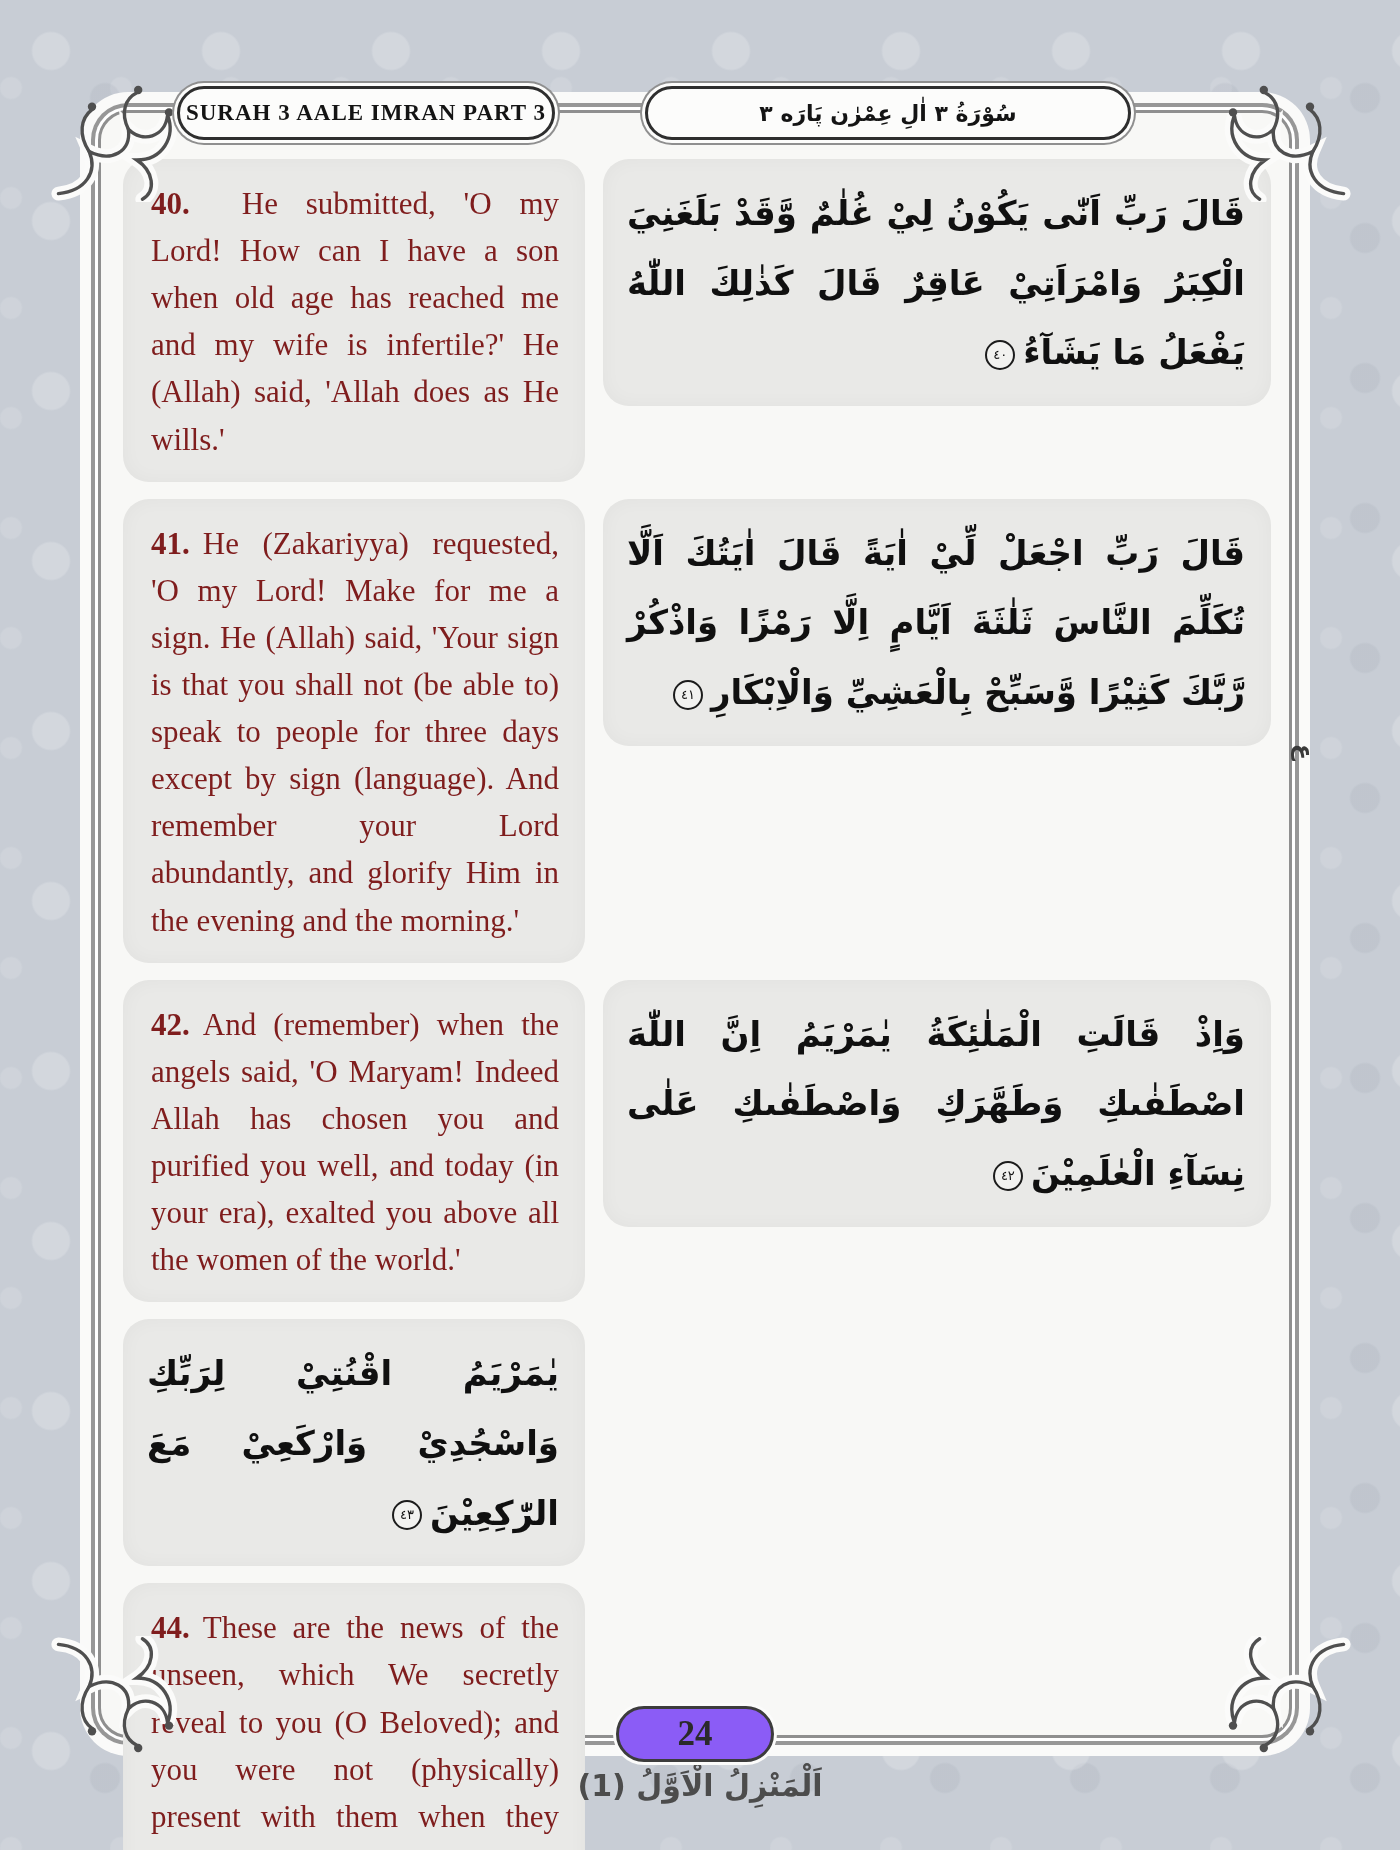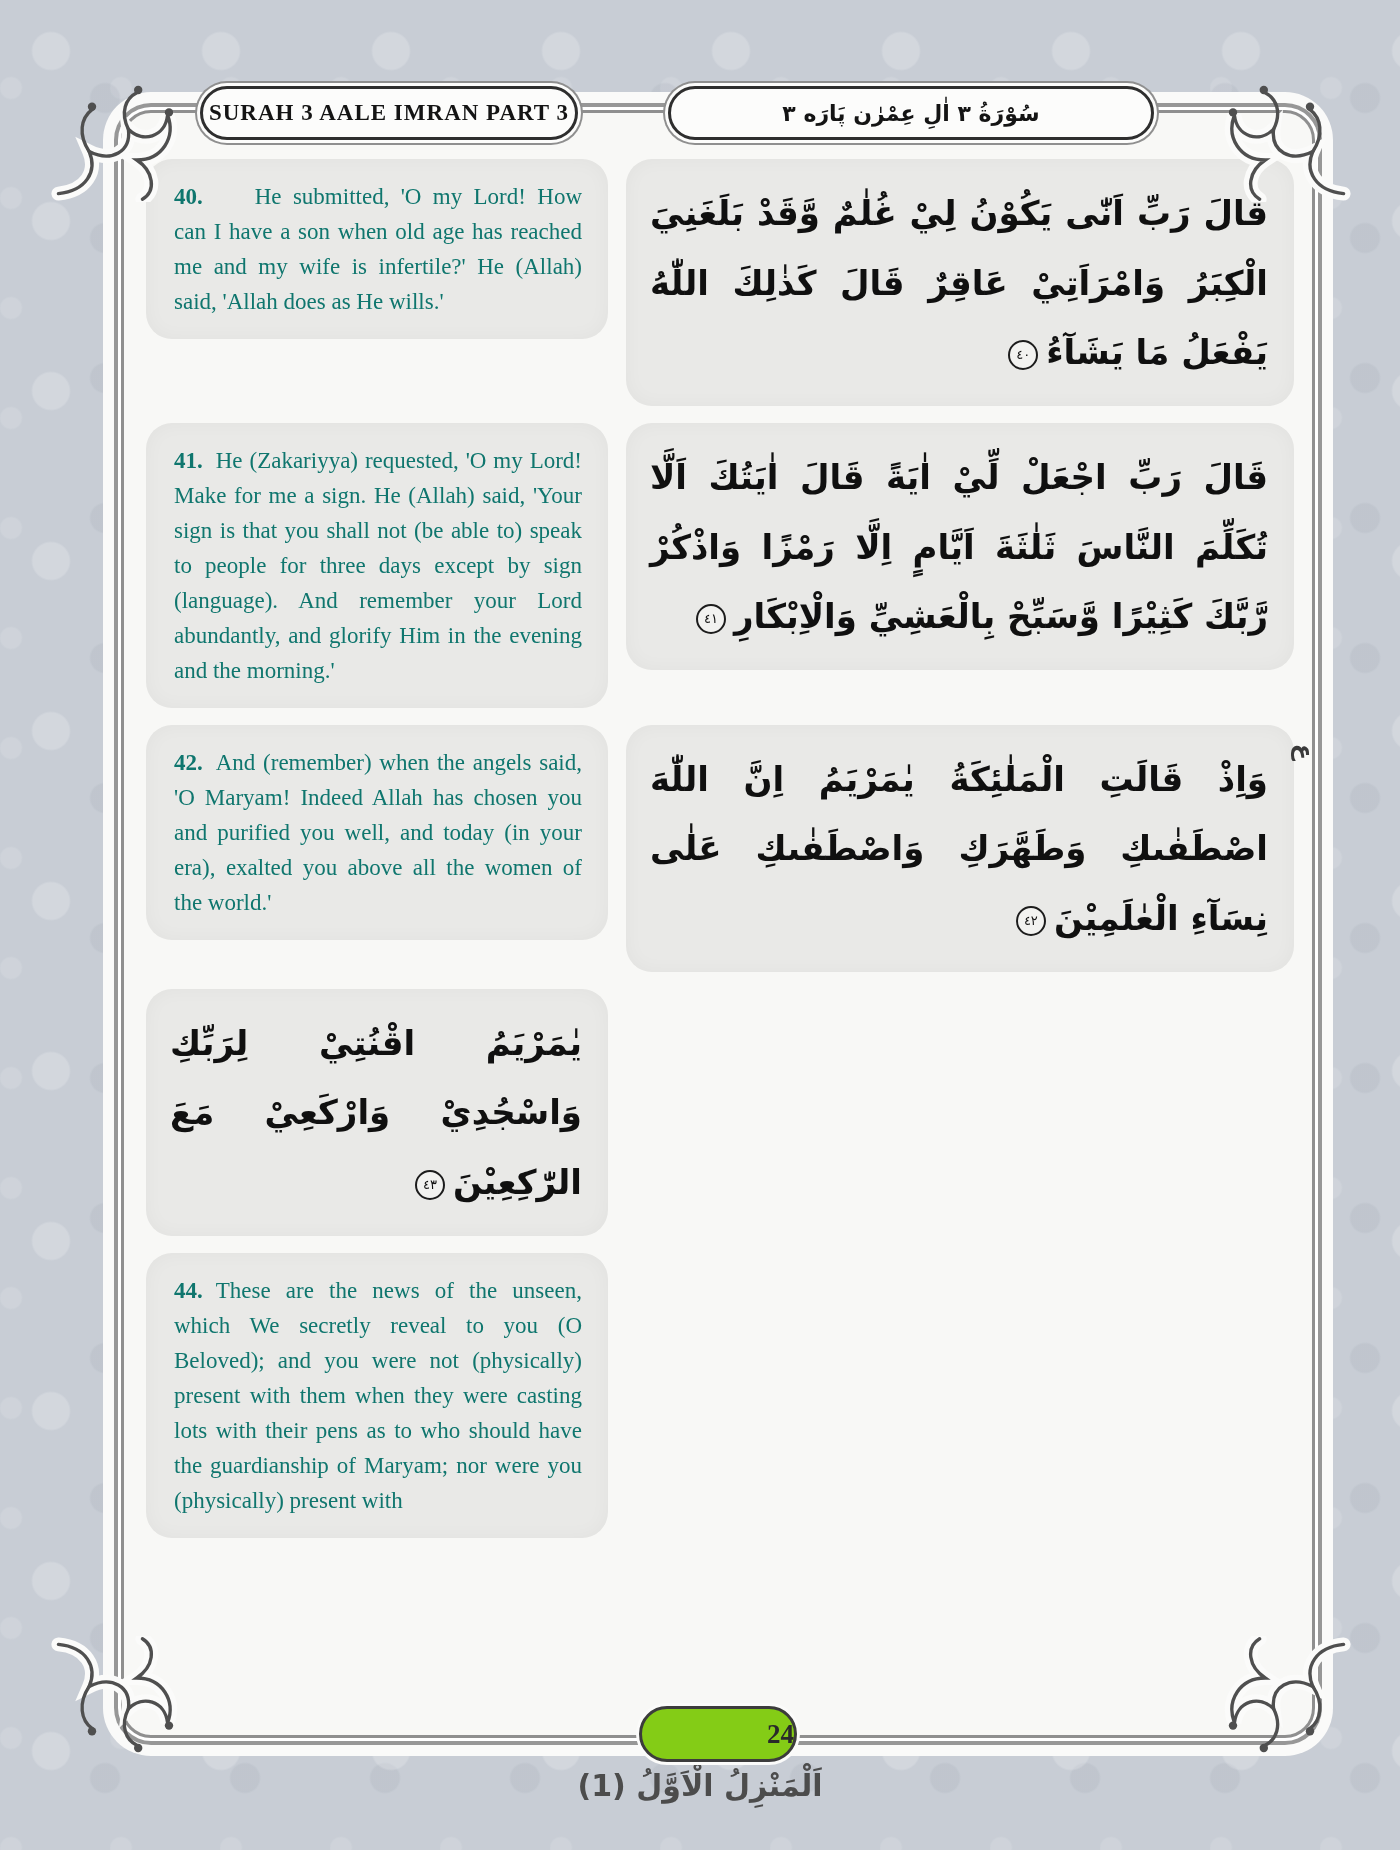--- a/index.html
+++ b/index.html
@@ -12,45 +12,44 @@
       radial-gradient(circle at 75% 70%, rgba(120,130,145,0.10) 0 14px, transparent 16px),
       radial-gradient(circle at 10% 80%, rgba(255,255,255,0.12) 0 10px, transparent 12px);
     background-size:170px 170px,140px 140px,110px 110px;
   }
   
   .frame{
     position:absolute;left:98px;top:110px;width:1188px;height:1622px;
     background:#f8f8f6;
     border:3px solid #8f8f8f;border-radius:30px;
     box-shadow:0 0 0 3px #ffffff,0 0 0 7px #979797,0 0 0 18px #fafaf9;
-    margin-left:23px;
   }
   .content{position:absolute;left:22px;top:46px;right:18px;}
   .verse-row{display:grid;grid-template-columns:462px 1fr;gap:0 18px;margin-bottom:17px;align-items:start;}
   .block{background:#e9e9e7;border-radius:26px;box-shadow:inset 0 0 20px rgba(0,0,0,0.035);}
-  .eng{padding:21px 26px 19px 28px;font-family:"Liberation Serif",serif;font-size:23px;line-height:1.52;color:#0f766e;text-align:justify;}
+  .eng{padding:21px 26px 19px 28px;font-family:"Liberation Serif",serif;font-size:31px;line-height:1.52;color:#7f1d1d;text-align:justify;}
   .eng .vnum{font-weight:bold;margin-right:13px;}
   .row0 .vnum{margin-right:52px;}
   .ara{padding:20px 26px 18px 24px;direction:rtl;text-align:justify;font-family:"DejaVu Sans",sans-serif;font-weight:bold;font-size:34px;line-height:2.05;color:#101010;}
   .ayah-marker{display:inline-block;box-sizing:border-box;min-width:30px;height:30px;line-height:25px;border:2px solid #1c1c1c;border-radius:50%;font-size:13px;font-weight:normal;text-align:center;vertical-align:middle;margin:0 8px;background:#f2f2f0;}
   .ayah-marker:empty{display:none;}
   
   .banner{
     position:absolute;display:flex;align-items:center;justify-content:center;
     background:#fcfcfb;border:3px solid #2e2e2e;border-radius:999px;
     box-shadow:0 0 0 3px #fcfcfb,0 0 0 5px #8f8f8f;color:#141414;z-index:3;
   }
   .banner-left{top:-27px;left:76px;width:372px;height:48px;font-family:"Liberation Serif",serif;font-weight:bold;font-size:23px;letter-spacing:1px;}
   .banner-right{top:-27px;left:544px;width:480px;height:48px;font-family:"DejaVu Sans",sans-serif;font-weight:bold;font-size:22px;direction:rtl;}
   
   .page-pill{
     position:absolute;bottom:-27px;left:50%;transform:translateX(-50%);
-    width:152px;height:50px;border:3px solid #3c3c3c;border-radius:999px;background:#84cc16;
-    display:flex;align-items:center;justify-content:flex-end;
-    font-family:"Liberation Serif",serif;font-weight:bold;font-size:27px;color:#2a2a2a;
+    width:152px;height:50px;border:3px solid #3c3c3c;border-radius:999px;background:#8b5cf6;
+    display:flex;align-items:center;justify-content:center;
+    font-family:"Liberation Serif",serif;font-weight:bold;font-size:35px;color:#2a2a2a;
     box-shadow:0 0 0 3px #fbfbfa;z-index:3;
   }
   
   .manzil{position:absolute;top:1768px;left:0;width:100%;text-align:center;
     font-family:"DejaVu Sans",sans-serif;font-weight:bold;font-size:30px;color:#4c4c4c;direction:rtl;}
   .website{position:absolute;top:1862px;left:0;width:100%;text-align:center;
     font-family:"Liberation Sans",sans-serif;font-weight:bold;font-size:23px;color:#585858;letter-spacing:0.5px;}
   
   .ruku{position:absolute;left:1297px;top:738px;transform:rotate(90deg);transform-origin:center;
     font-family:"DejaVu Sans",sans-serif;font-weight:bold;font-size:24px;color:#3a3a3a;}

